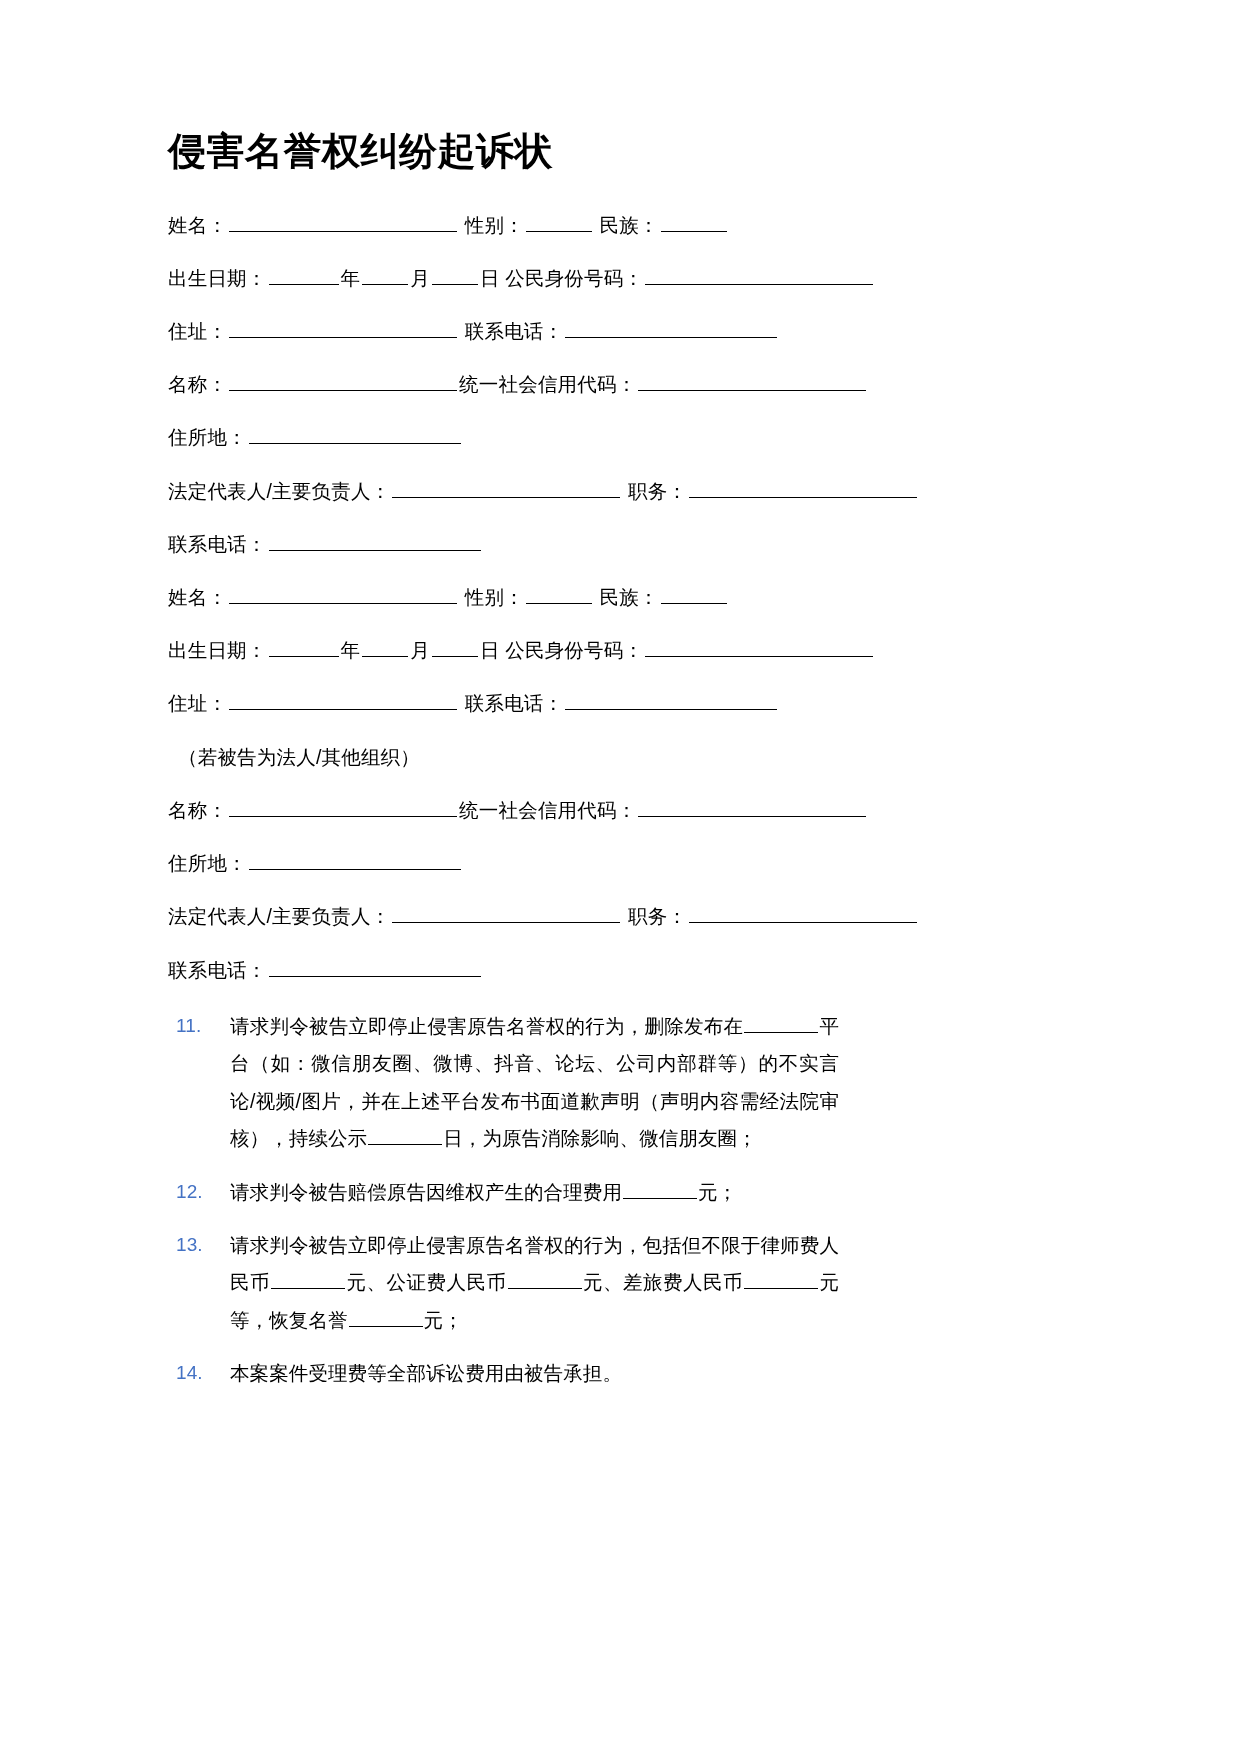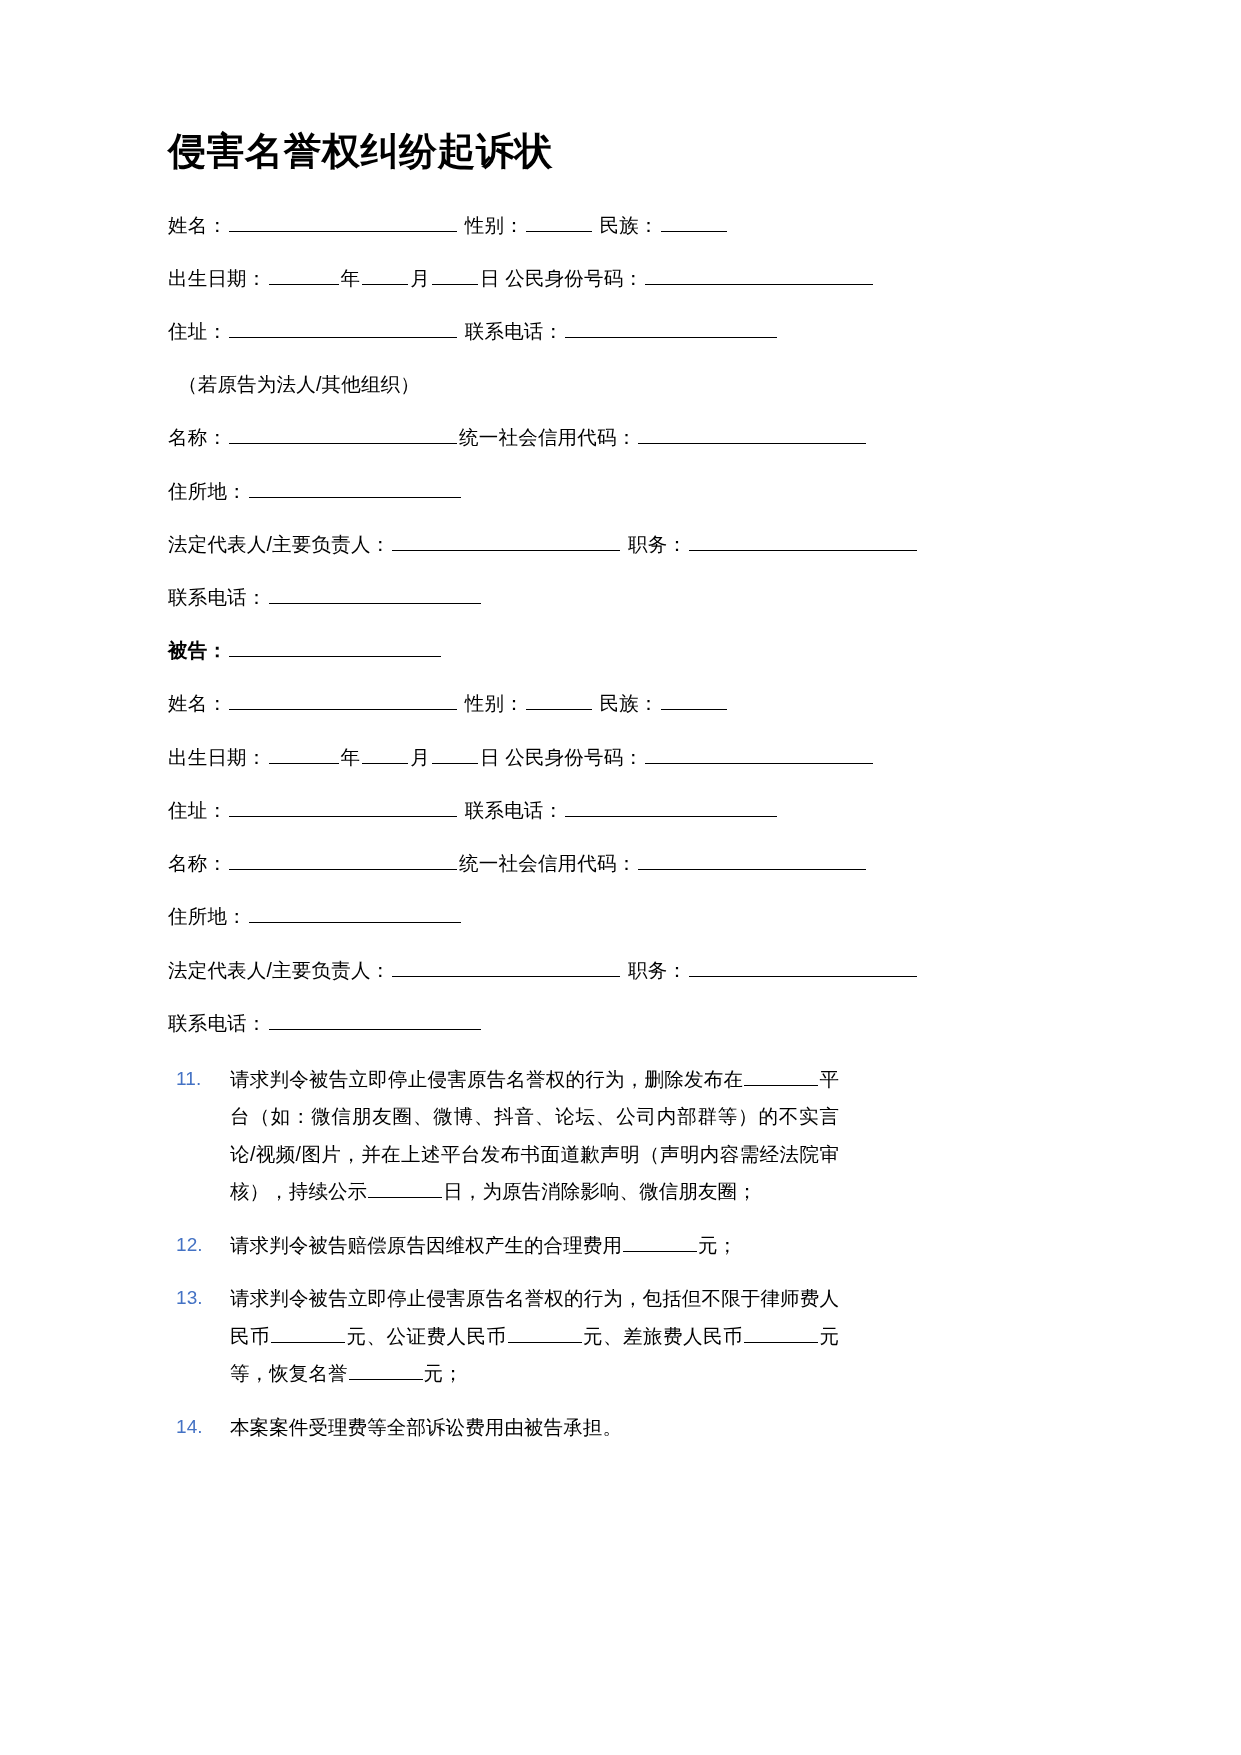--- a/index.html
+++ b/index.html
@@ -110,38 +110,37 @@
 
   <h1 class="doc-title">侵害名誉权纠纷起诉状</h1>
 
 
   <div class="field-line"><span>姓名：</span><span class="blank b-lg"></span> <span>性别：</span><span class="blank b-sm"></span> <span>民族：</span><span class="blank b-sm"></span></div>
 
   <div class="field-line"><span>出生日期：</span><span class="blank b-yr"></span><span>年</span><span class="blank b-xs"></span><span>月</span><span class="blank b-xs"></span><span>日</span> <span>公民身份号码：</span><span class="blank b-xl"></span></div>
 
   <div class="field-line"><span>住址：</span><span class="blank b-lg"></span> <span>联系电话：</span><span class="blank b-md"></span></div>
 
-  <div class="field-line indent">（若原告为法人/其他组织）</div>
 
   <div class="field-line"><span>名称：</span><span class="blank b-lg"></span><span>统一社会信用代码：</span><span class="blank b-xl"></span></div>
 
   <div class="field-line"><span>住所地：</span><span class="blank b-md"></span></div>
 
   <div class="field-line"><span>法定代表人/主要负责人：</span><span class="blank b-lg"></span> <span>职务：</span><span class="blank b-xl"></span></div>
 
   <div class="field-line"><span>联系电话：</span><span class="blank b-md"></span></div>
 
-  <div class="field-line"><span class="lbl-bold">被告：</span><span class="blank b-md"></span></div>
 
   <div class="field-line"><span>姓名：</span><span class="blank b-lg"></span> <span>性别：</span><span class="blank b-sm"></span> <span>民族：</span><span class="blank b-sm"></span></div>
 
   <div class="field-line"><span>出生日期：</span><span class="blank b-yr"></span><span>年</span><span class="blank b-xs"></span><span>月</span><span class="blank b-xs"></span><span>日</span> <span>公民身份号码：</span><span class="blank b-xl"></span></div>
 
   <div class="field-line"><span>住址：</span><span class="blank b-lg"></span> <span>联系电话：</span><span class="blank b-md"></span></div>
 
+  <div class="field-line indent">（若被告为法人/其他组织）</div>
 
   <div class="field-line"><span>名称：</span><span class="blank b-lg"></span><span>统一社会信用代码：</span><span class="blank b-xl"></span></div>
 
   <div class="field-line"><span>住所地：</span><span class="blank b-md"></span></div>
 
   <div class="field-line"><span>法定代表人/主要负责人：</span><span class="blank b-lg"></span> <span>职务：</span><span class="blank b-xl"></span></div>
 
   <div class="field-line"><span>联系电话：</span><span class="blank b-md"></span></div>
 
 

